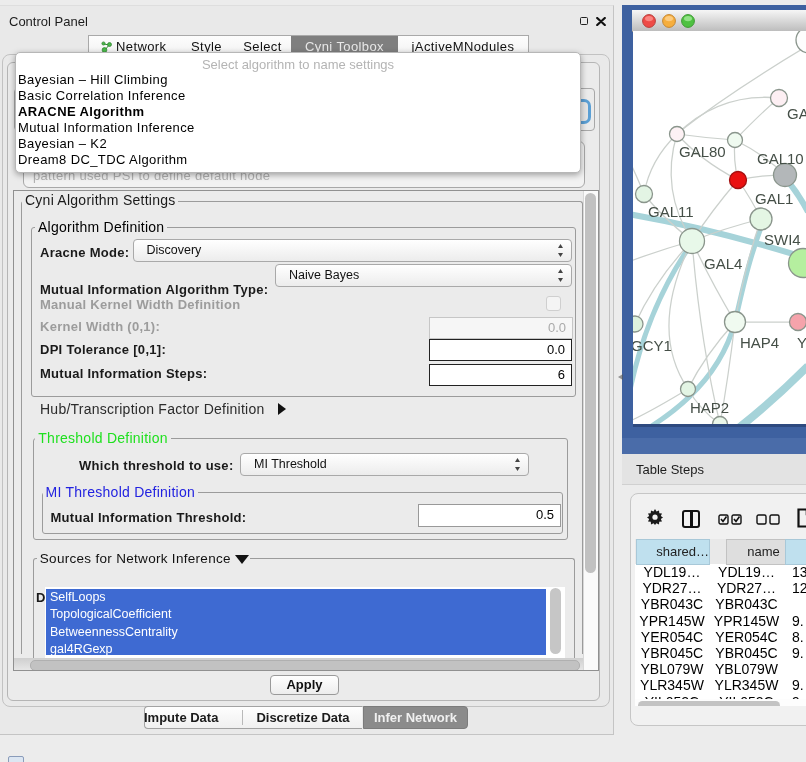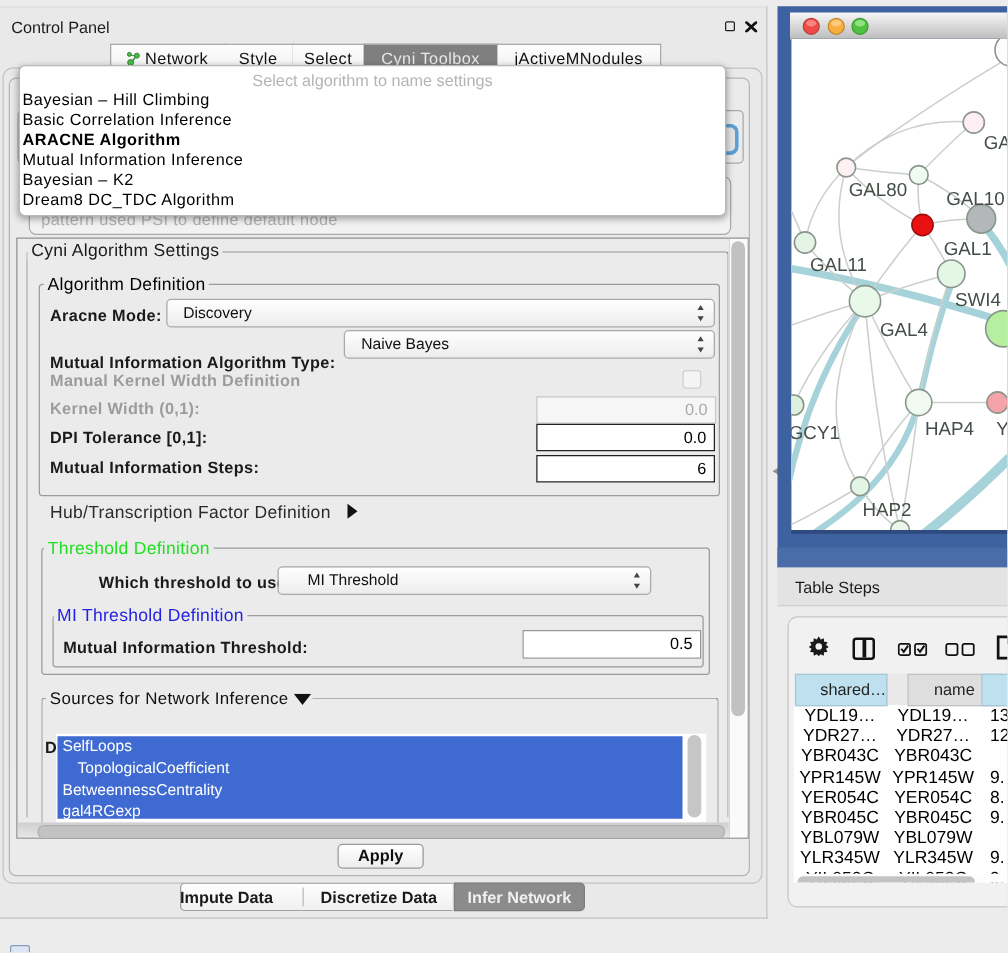--- a/index.html
+++ b/index.html
@@ -82,41 +82,41 @@
       <div class="field" style="left:415px;top:173px;width:135px;height:20px;border:1.5px solid #222;">6</div>
 
       <div class="abs" style="left:26px;top:210.4px;font-size:14px;letter-spacing:0.25px;color:#2b2b2b;white-space:nowrap;">Hub/Transcription Factor Definition</div>
       <svg class="abs" style="left:263px;top:212px;" width="10" height="12" viewBox="0 0 10 12">
           <path d="M1 0 L9 6 L1 12 Z" fill="#111"></path>
         </svg>
 
       <div class="abs" style="left:19px;top:247.5px;width:533px;height:99.5px;border:1px solid #9b9b9b;border-radius:3px;"></div>
       <div class="glabel" style="left:21.3px;top:240.6px;color:#1fe01f;">Threshold Definition</div>
       <div class="flabel" style="left:65px;top:267.7px;">Which threshold to use:</div>
-      <div class="combo" style="left:208px;top:262.6px;width:274px;padding-left:23px;">MI Threshold
+      <div class="combo" style="left:226px;top:262.6px;width:274px;padding-left:13px;">MI Threshold
         <svg class="ar" viewBox="0 0 7 15">
             <path d="M3.5 1 L6 5 L1 5 Z M3.5 14 L6 10 L1 10 Z" fill="#444"></path>
           </svg>
       </div>
       <div class="abs" style="left:28px;top:301.5px;width:519px;height:39.5px;border:1px solid #9b9b9b;border-radius:3px;"></div>
       <div class="glabel" style="left:28.6px;top:294px;color:#2222e0;">MI Threshold Definition</div>
       <div class="flabel" style="left:36.5px;top:319px;">Mutual Information Threshold:</div>
       <div class="field" style="left:404px;top:313.8px;width:135px;height:21px;border:1px solid #999;">0.5</div>
 
       <div class="abs" style="left:19px;top:367.2px;width:540px;height:110px;border:1px solid #9b9b9b;border-bottom:none;border-radius:3px 3px 0 0;"></div>
       <div class="glabel" style="left:22.8px;top:360.5px;color:#111;font-size:13.5px;letter-spacing:0.3px;">Sources for Network Inference &nbsp;&nbsp;&nbsp;</div>
       <svg class="abs" style="left:221px;top:364.5px;" width="14" height="9" viewBox="0 0 14 9">
           <path d="M0 0 L14 0 L7 9 Z" fill="#111"></path>
         </svg>
       <div class="flabel" style="left:22px;top:399px;letter-spacing:0.1px;">Data Attributes</div>
 
       <div class="abs" style="left:30.6px;top:396.5px;width:520px;height:70.5px;background:#fff;"></div>
       <div class="abs" style="left:32px;top:398.5px;width:500px;height:66px;background:#3e6ad2;color:#fff;font-size:12.5px;">
         <div style="padding-left:4px;height:17.4px;line-height:14px;padding-top:1px;box-sizing:border-box;">SelfLoops</div>
-        <div style="padding-left:16px;height:17.4px;line-height:14px;padding-top:1px;box-sizing:border-box;">TopologicalCoefficient</div>
+        <div style="padding-left:4px;height:17.4px;line-height:14px;padding-top:1px;box-sizing:border-box;">TopologicalCoefficient</div>
         <div style="padding-left:4px;height:17.4px;line-height:14px;padding-top:1px;box-sizing:border-box;">BetweennessCentrality</div>
         <div style="padding-left:4px;height:17.4px;line-height:14px;padding-top:1px;box-sizing:border-box;">gal4RGexp</div>
       </div>
       <div class="abs" style="left:535.7px;top:397.5px;width:11px;height:66px;background:#c6c6c6;border-radius:6px;"></div>
 
       <div class="abs" style="left:0px;top:467.5px;width:582px;height:11.5px;background:linear-gradient(#cfcfcf,#e6e6e6);"></div>
       <div class="abs" style="left:16px;top:469px;width:548px;height:9px;background:#c2c2c2;border:1px solid #b0b0b0;border-radius:5px;"></div>
 
       <div class="abs" style="left:568.5px;top:0;width:15px;height:479px;background:#fafafa;border-left:1px solid #d8d8d8;"></div>
       <div class="abs" style="left:570.5px;top:2.5px;width:11px;height:380px;background:#c1c1c1;border-radius:6px;"></div>

